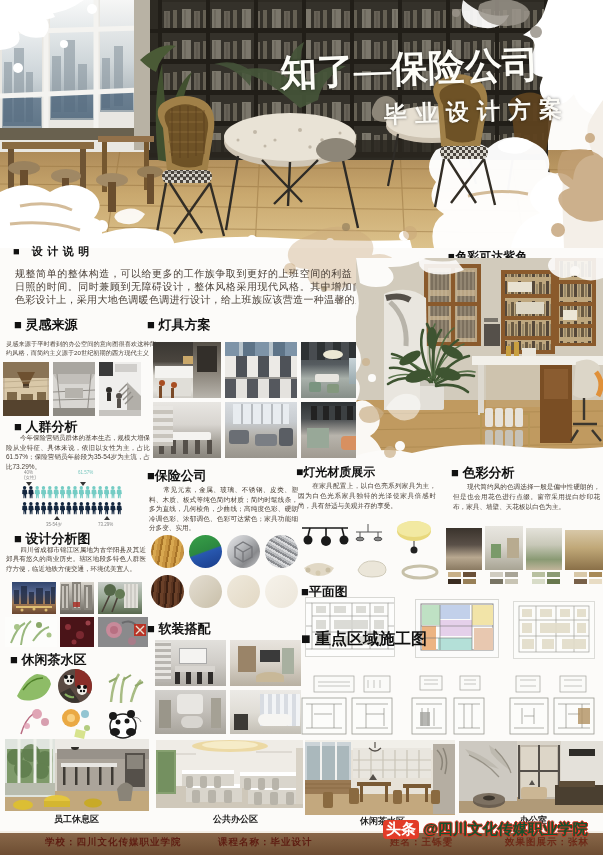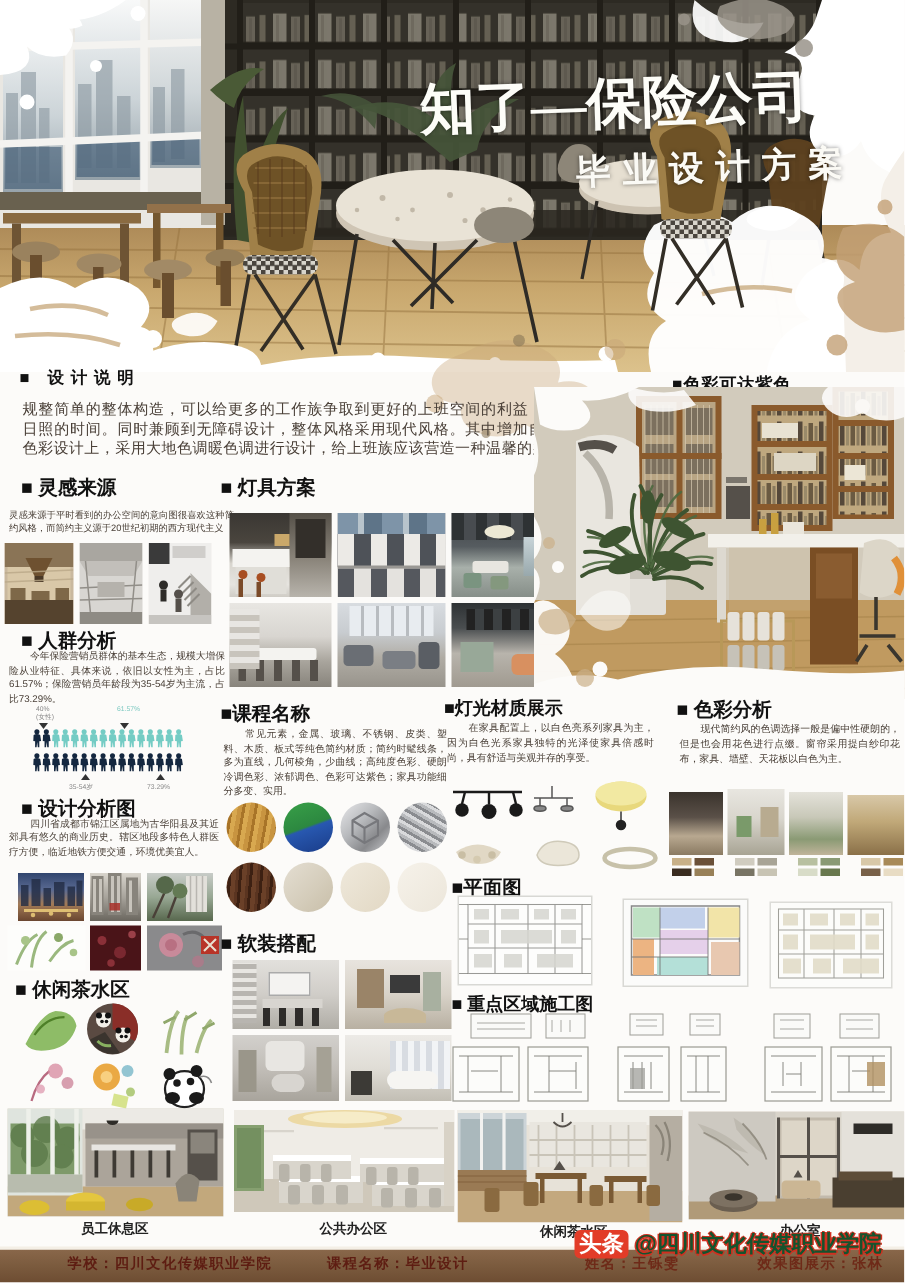--- a/index.html
+++ b/index.html
@@ -650,21 +650,21 @@
   <div class="abs" style="left:54px;top:26px;width:14px;height:18px;background:#5a5e64;border-radius:3px;"></div>
   <div class="abs" style="left:8px;top:2px;width:56px;height:20px;background:repeating-linear-gradient(90deg,#e8ecf0 0 8px,#b8bcc0 8px 10px);"></div>
 </div>
 
 <div class="ph" style="left:301px;top:402px;width:70px;height:56px;background:linear-gradient(180deg,#2e3234 0%,#4a4e50 30%,#b8b4ac 60%,#a09a90 100%);">
   <div class="abs" style="left:40px;top:34px;width:26px;height:14px;background:#d89060;border-radius:4px;"></div>
   <div class="abs" style="left:6px;top:26px;width:22px;height:20px;background:#98a898;"></div>
   <div class="abs" style="left:10px;top:4px;width:50px;height:14px;background:repeating-linear-gradient(90deg,#222 0 6px,#3c4042 6px 12px);"></div>
 </div>
 
-<div class="h1" style="left:147px;top:467px;font-size:13px;">■课程名称</div>
+<div class="h1" style="left:147px;top:467px;font-size:13px;">■保险公司</div>
 
 <div class="para" style="left:149px;top:485px;width:149px;font-size:6.6px;line-height:9.6px;color:#4a4038;"><span style="display:inline-block;width:14px;"></span>常见元素，金属、玻璃、不锈钢、皮类、塑料、木质、板式等纯色简约材质；简约时髦线条，多为直线，几何棱角，少曲线；高纯度色彩、硬朗冷调色彩、浓郁调色、色彩可达紫色；家具功能细分多变、实用。</div>
 
 <div class="abs" style="left:151px;top:534px;width:150px;height:36px;">
 
   <div class="abs" style="left:0;top:1px;width:33px;height:33px;border-radius:50%;background:repeating-linear-gradient(100deg,#c89440 0 3px,#a87428 3px 5px,#d8a850 5px 8px);"></div>
 
   <div class="abs" style="left:38px;top:1px;width:33px;height:33px;border-radius:50%;background:linear-gradient(160deg,#38a048 0%,#2c8840 48%,#2858b0 52%,#1a3c88 100%);"></div>
 
   <div class="abs" style="left:76px;top:1px;width:33px;height:33px;border-radius:50%;background:linear-gradient(135deg,#e8e8ea 0%,#b8babd 40%,#88898c 70%,#cccdd0 100%);">
@@ -1028,21 +1028,21 @@
       <rect x="8" y="21" width="10" height="10"></rect>
           <rect x="26" y="21" width="30" height="10"></rect>
           <rect x="63" y="21" width="9" height="10"></rect>
       <rect x="8" y="37" width="12" height="10"></rect>
           <rect x="28" y="37" width="12" height="10"></rect>
           <rect x="48" y="37" width="24" height="10"></rect>
     </g>
   </svg>
 </div>
 
-<div class="h1" style="left:301px;top:661px;font-size:12px;">■ 重点区域施工图</div>
+<div class="h1" style="left:301px;top:629px;font-size:16px;">■ 重点区域施工图</div>
 
 <div class="abs" style="left:300px;top:674px;width:303px;height:62px;">
   <svg width="303" height="62" viewBox="0 0 303 62">
     <g stroke="#a2a29c" stroke-width="0.7" fill="#fafaf8">
       <rect x="14" y="2" width="40" height="16"></rect>
           <rect x="64" y="2" width="26" height="16"></rect>
       <rect x="120" y="2" width="22" height="14"></rect>
           <rect x="160" y="2" width="20" height="14"></rect>
       <rect x="216" y="2" width="24" height="16"></rect>
           <rect x="260" y="2" width="26" height="16"></rect>

